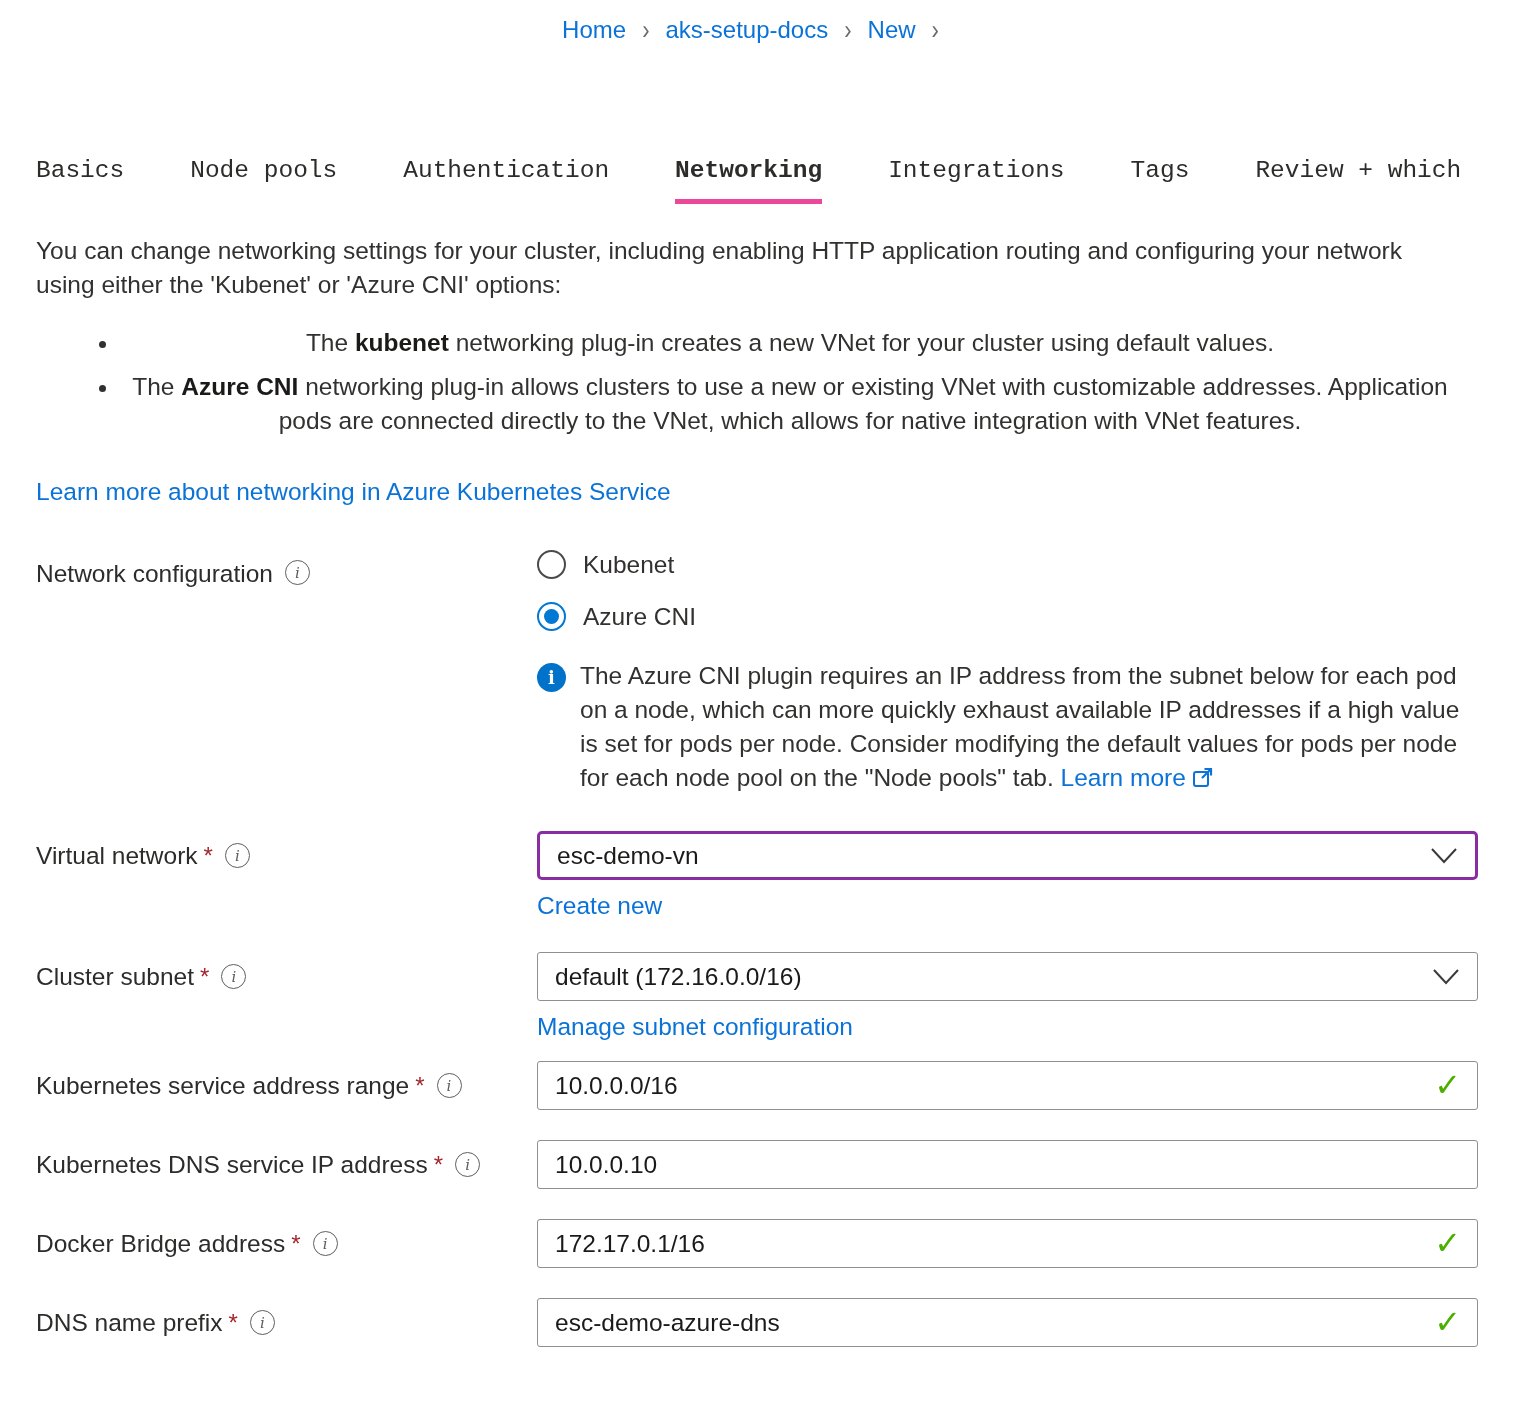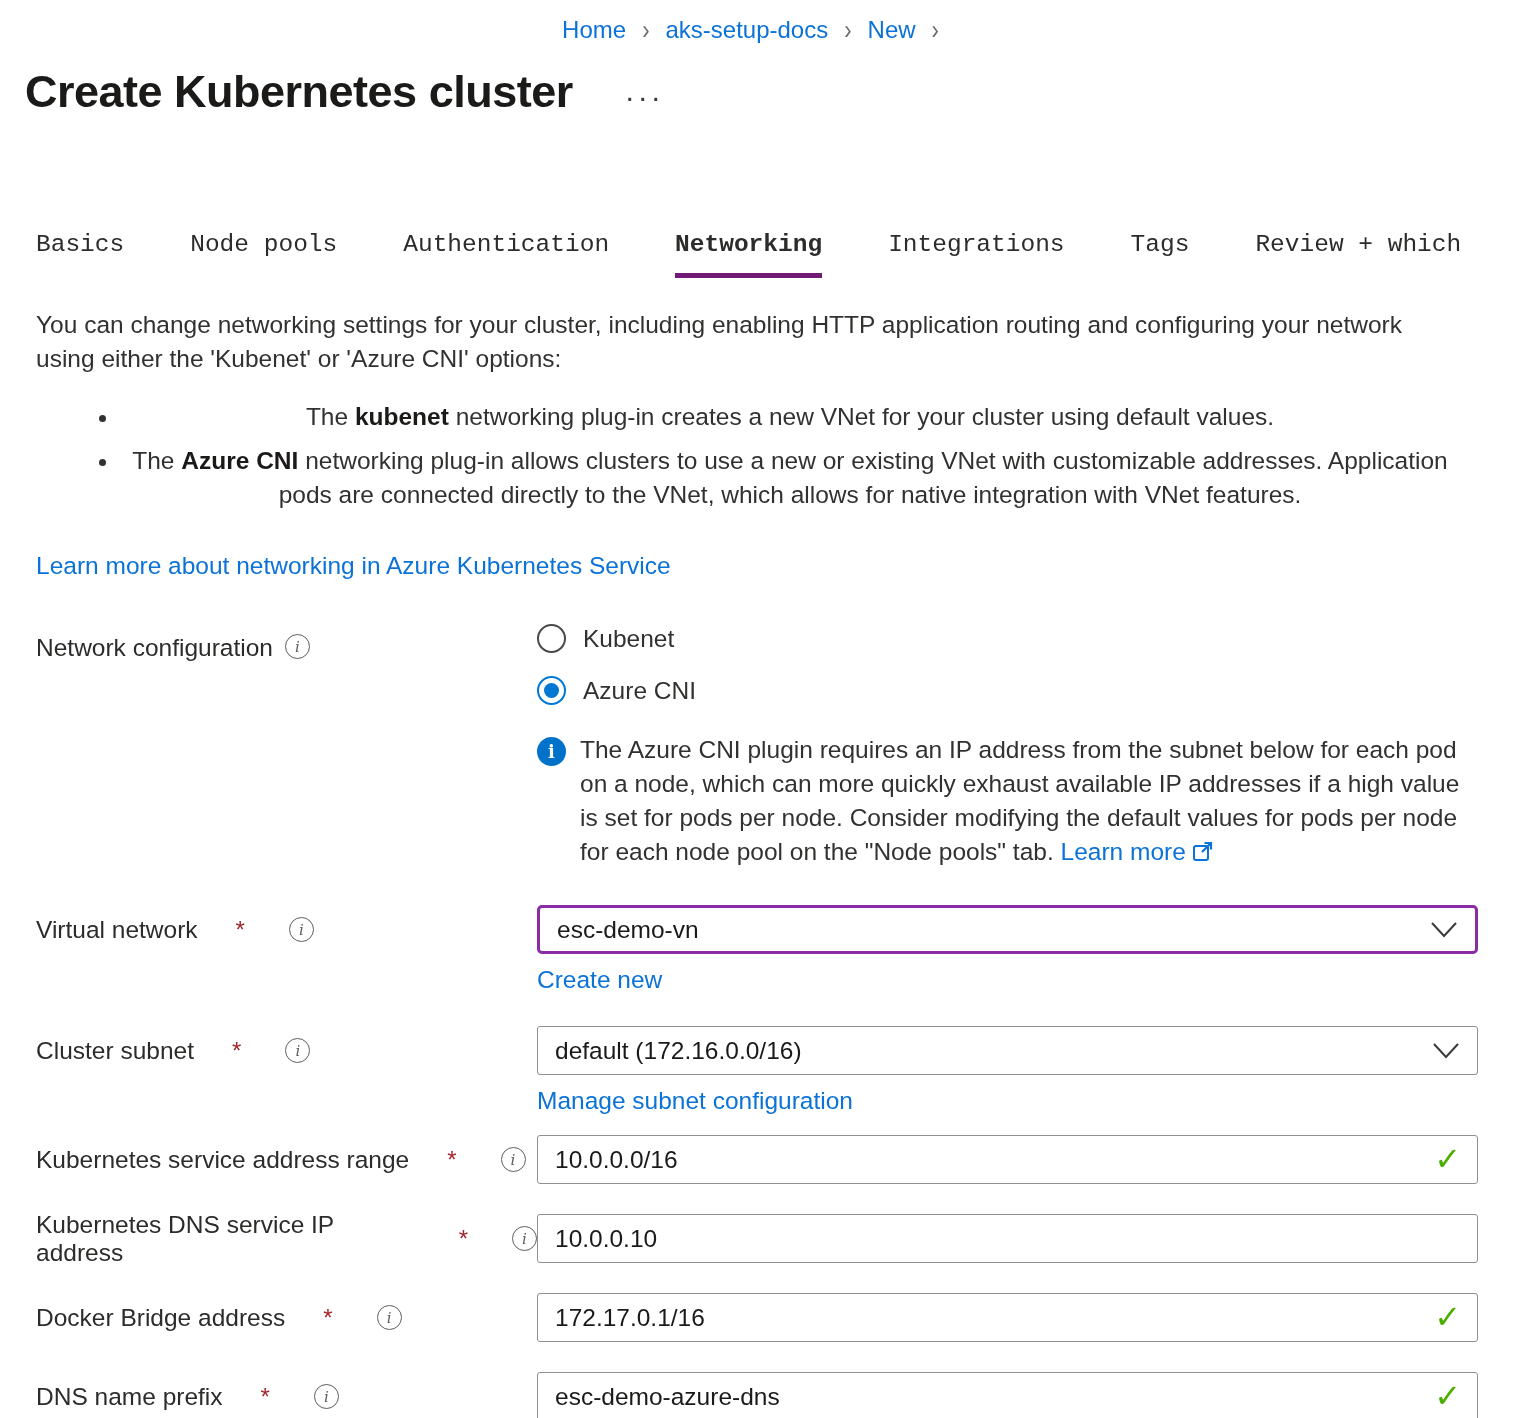--- a/index.html
+++ b/index.html
@@ -14,34 +14,34 @@
   .crumb-sep { color:#6b6b6b; font-size:22px; transform:scaleY(1.25); display:inline-block; padding:0 2px; }
 
   
   .title-row { display:flex; align-items:center; margin-top:22px; }
   .page-title { font-size:45px; font-weight:700; color:#1b1a19; letter-spacing:-0.5px; }
   .more-btn { margin-left:52px; font-size:30px; color:#3b3a39; letter-spacing:3px; cursor:pointer; line-height:1; padding-top:10px; }
 
   
   .tabs { display:flex; gap:66px; margin:113px 0 0 11px;font-family:Liberation Mono, monospace; }
   .tab { font-size:24.5px; color:#2d2c2b; padding-bottom:15px; cursor:pointer; white-space:nowrap; }
-  .tab.active { font-weight:700; border-bottom:5px solid #701a75; }
+  .tab.active { font-weight:700; border-bottom:5px solid #ec4899; }
 
   
   .intro { margin:30px 0 0 11px; width:1410px; line-height:34px; font-size:24.5px; }
   .bullets { margin:24px 0 0 95px; width:1330px;text-align:center; }
   .bullets li { margin-bottom:10px; line-height:34px; font-size:24.5px; padding-left:10px; }
   .link { color:#0b72d7; text-decoration:none; cursor:pointer; }
   .learn-link { display:inline-block; margin:30px 0 0 11px; font-size:24.5px; }
 
   
   .form { margin:44px 0 0 11px; }
   .row { display:flex; margin-bottom:30px; }
   .label-col { width:501px; flex:none; padding-top:10px; font-size:24.5px; color:#2d2c2b; display:flex; align-items:flex-start; }
-  .label-col.center { align-items:center; padding-top:0;gap:32px; }
+  .label-col.center { align-items:center; padding-top:0; }
   .required { color:#a4262c; margin-left:6px; font-size:24px; }
   .info-i { display:inline-flex; align-items:center; justify-content:center; width:25px; height:25px; border:1.6px solid #5f5e5d; border-radius:50%; font-size:15px; color:#5f5e5d; margin-left:12px; flex:none; cursor:default; font-family:"DejaVu Serif", serif; font-style:italic; }
   .ctrl-col { width:941px; flex:none; }
 
   
   .radio-row { display:flex; align-items:center; margin-bottom:23px; cursor:pointer; }
   .radio-outer { width:29px; height:29px; border-radius:50%; border:2.2px solid #4a4a4a; margin-right:17px; flex:none; background:#fff; display:flex; align-items:center; justify-content:center; }
   .radio-row.selected .radio-outer { border-color:#0078d4; }
   .radio-dot { width:15px; height:15px; border-radius:50%; background:#0078d4; }
   .radio-label { font-size:24.5px; }
@@ -72,24 +72,20 @@
   <nav class="breadcrumb">
     <a>Home</a>
     <span class="crumb-sep">›</span>
     <a>aks-setup-docs</a>
     <span class="crumb-sep">›</span>
     <a>New</a>
     <span class="crumb-sep">›</span>
   </nav>
 
   
-  <div class="title-row">
-    <h1 class="page-title">Create Kubernetes cluster</h1>
-    <span class="more-btn">···</span>
-  </div>
 
   
   <div class="tabs">
     <div class="tab">Basics</div>
     <div class="tab">Node pools</div>
     <div class="tab">Authentication</div>
     <div class="tab active">Networking</div>
     <div class="tab">Integrations</div>
     <div class="tab">Tags</div>
     <div class="tab">Review + which</div>

